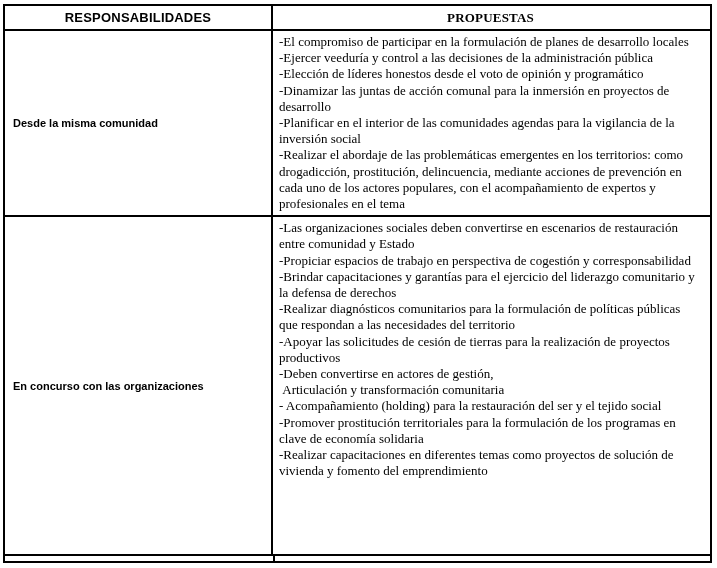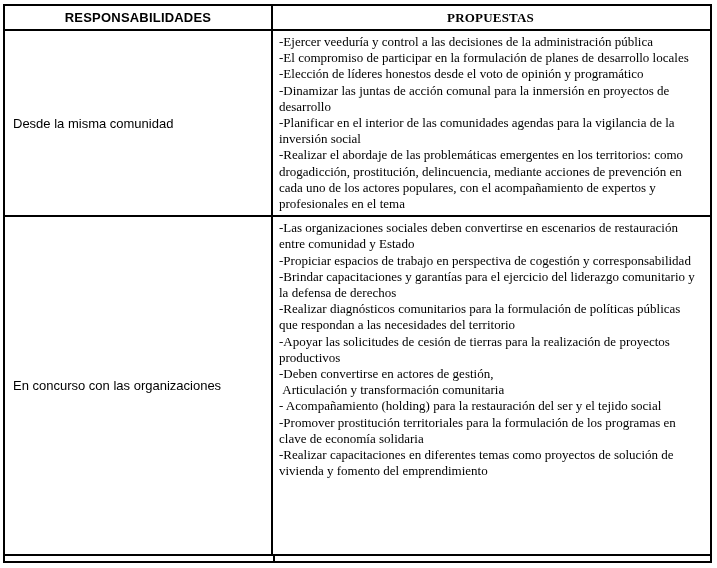--- a/index.html
+++ b/index.html
@@ -60,22 +60,22 @@
     align-items: center;
     justify-content: center;
     font-weight: bold;
     font-size: 13px;
     padding: 4px 2px;
     letter-spacing: 0.2px;
   }
   .label-cell {
     display: flex;
     align-items: center;
-    font-weight: normal;
-    font-size: 13px;
+    font-weight: bold;
+    font-size: 11px;
     padding: 4px 4px 4px 8px;
   }
   .item {
     font-size: 13px;
     line-height: 16.2px;
     white-space: pre-wrap;
   }
   .bottom-strip {
     flex: 0 0 5px;
     border-top: 2px solid #000000;
@@ -93,22 +93,22 @@
   <div class="table">
 
     <div class="row header-row">
       <div class="cell left header-cell">RESPONSABILIDADES</div>
       <div class="cell right header-cell">PROPUESTAS</div>
     </div>
 
     <div class="row body-row">
       <div class="cell left label-cell">Desde la misma comunidad</div>
       <div class="cell right">
+        <div class="item">-El compromiso de participar en la formulación de planes de desarrollo locales</div>
         <div class="item">-Ejercer veeduría y control a las decisiones de la administración pública</div>
-        <div class="item">-El compromiso de participar en la formulación de planes de desarrollo locales</div>
         <div class="item">-Elección de líderes honestos desde el voto de opinión y programático</div>
         <div class="item">-Dinamizar las juntas de acción comunal para la inmersión en proyectos de desarrollo</div>
         <div class="item">-Planificar en el interior de las comunidades agendas para la vigilancia de la inversión social</div>
         <div class="item">-Realizar el abordaje de las problemáticas emergentes en los territorios: como   drogadicción, prostitución, delincuencia, mediante acciones de prevención en cada uno de los actores populares, con el acompañamiento de expertos y profesionales en el tema</div>
       </div>
     </div>
 
     <div class="row body-row last">
       <div class="cell left label-cell">En concurso con las organizaciones</div>
       <div class="cell right">

